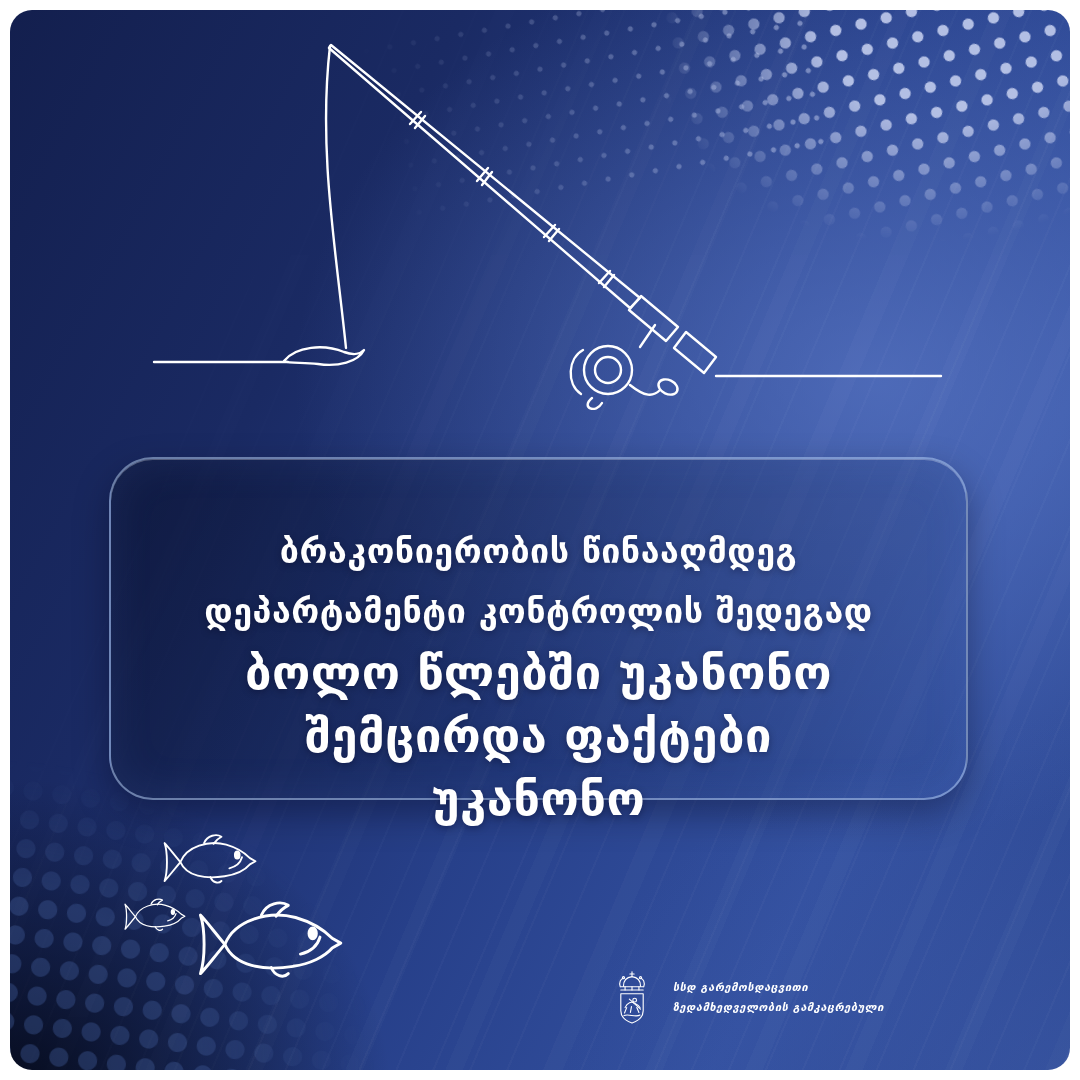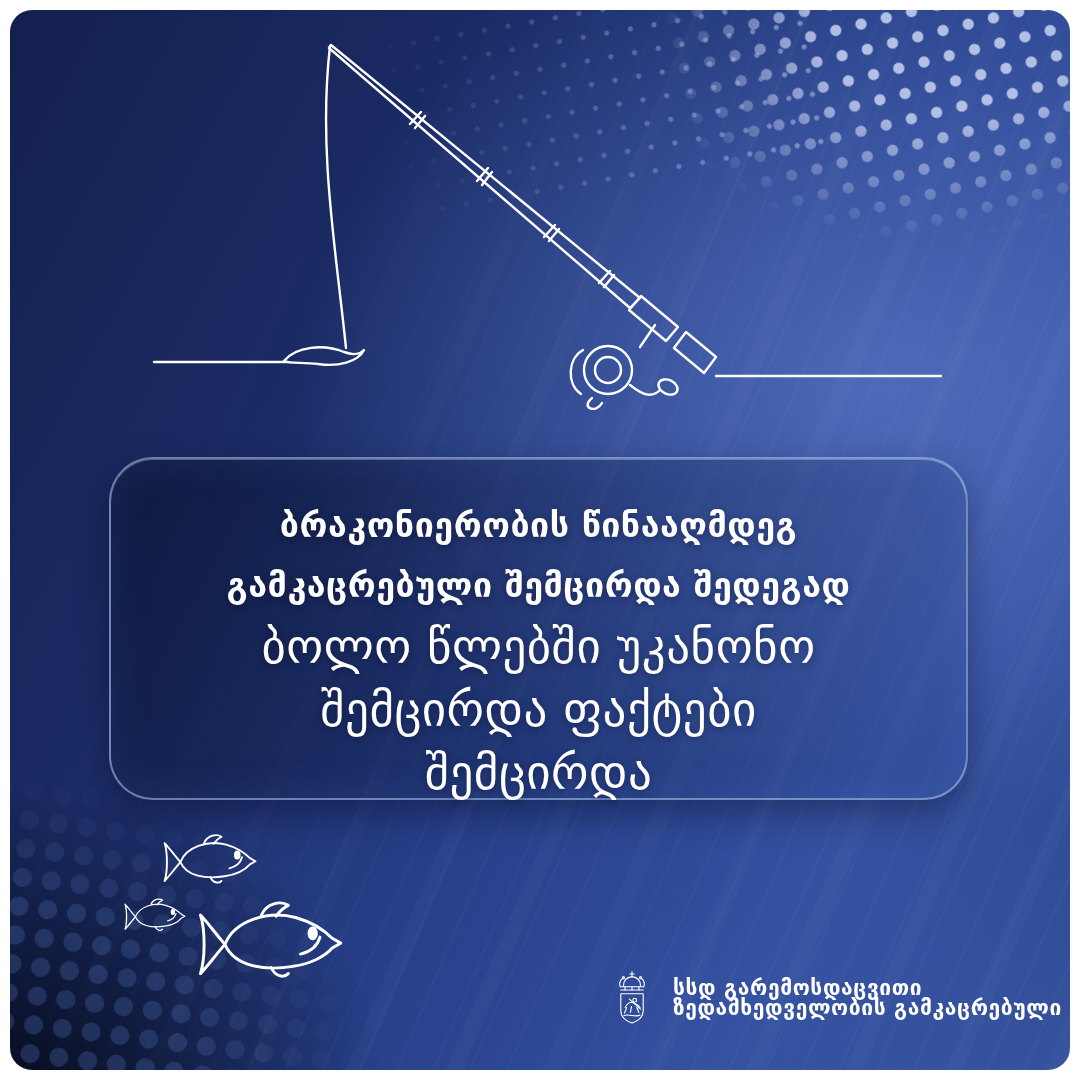--- a/index.html
+++ b/index.html
@@ -39,34 +39,34 @@
         background-size:29px 29px;transform:rotate(7deg);
         -webkit-mask-image:radial-gradient(ellipse 460px 360px at 10% 90%, #000 42%, transparent 80%);
         mask-image:radial-gradient(ellipse 460px 360px at 10% 90%, #000 42%, transparent 80%);}
 
   .lineart{position:absolute;left:0;top:0;width:1080px;height:1080px;pointer-events:none;}
   .lineart path,.lineart circle,.lineart ellipse,.lineart line
         {stroke:#ffffff;fill:none;stroke-width:2.4;stroke-linecap:round;stroke-linejoin:round;}
 
   
   .panel{position:absolute;left:109px;top:457px;width:859px;height:343px;box-sizing:border-box;
-        border-radius:44px;padding:36px 20px 0 20px;text-align:center;
+        border-radius:44px;padding:62px 20px 0 20px;text-align:center;
         background:linear-gradient(115deg, rgba(8,14,38,0.50), rgba(20,35,80,0.36) 52%, rgba(46,76,150,0.28) 100%);
         border:2px solid rgba(180,205,245,0.55);
         box-shadow:0 14px 34px rgba(0,0,22,0.35), inset 0 1px 0 rgba(255,255,255,0.28), inset 0 0 46px rgba(120,160,255,0.10);}
   .panel p{margin:0;color:#ffffff;text-shadow:0 2px 7px rgba(0,0,30,0.35);white-space:nowrap;}
   .h-small{font-size:34px;line-height:60px;font-weight:700;letter-spacing:.5px;}
-  .h-large{font-size:47px;line-height:63px;font-weight:400;letter-spacing:.5px;}
+  .h-large{font-size:47px;line-height:63px;font-weight:700;letter-spacing:.5px;}
 
   
   .footer{position:absolute;left:608px;top:956px;display:flex;align-items:center;gap:17px;}
   .footer .emblem{width:48px;height:84px;flex:0 0 auto;}
   .footer .emblem path,.footer .emblem circle,.footer .emblem line
         {stroke:#ffffff;fill:none;stroke-width:2.1;stroke-linecap:round;stroke-linejoin:round;}
-  .org{color:#ffffff;font-size:21px;line-height:20px;font-weight:700;letter-spacing:.6px;white-space:nowrap;}
+  .org{color:#ffffff;font-size:11px;line-height:20px;font-weight:700;letter-spacing:.6px;white-space:nowrap;font-style:italic;}
 </style>
 </head>
 <body>
 
 <div class="frame">
   <div class="card">
     <div class="stage">
 
       <div class="dots-bl"></div>
       <div class="dots-tr"></div>
@@ -101,24 +101,24 @@
         <path d="M330,46 C318,150 336,250 346,348" stroke-width="1.8"></path>
 
         <path d="M284,361 C296,346 324,344 344,352 C355,356 360,354 364,350 C358,362 338,367 318,364 C302,362 290,364 284,361 Z"></path>
 
         <path d="M154,362 L288,362" stroke-width="2"></path>
         <path d="M716,376 L941,376" stroke-width="2"></path>
       </svg>
 
       <div class="panel">
         <p class="h-small">ბრაკონიერობის წინააღმდეგ</p>
-        <p class="h-small">გამკაცრებული შემცირდა შედეგად</p>
+        <p class="h-small">დეპარტამენტი კონტროლის შედეგად</p>
         <p class="h-large">ბოლო წლებში უკანონო</p>
         <p class="h-large">შემცირდა ფაქტები</p>
-        <p class="h-large">შემცირდა</p>
+        <p class="h-large">უკანონო</p>
       </div>
 
       <svg class="lineart" viewBox="0 0 1080 1080" aria-hidden="true">
         <defs>
           <g id="fishShape">
             <path d="M22,38 C12,26 6,18 2,14 C6,26 6,50 2,62 C6,58 12,50 22,38 Z"></path>
             <path d="M22,38 C30,18 58,10 80,16 C94,20 104,27 110,33 L117,37 L110,41 C104,48 92,54 78,56 C54,60 30,56 22,38 Z"></path>
             <path d="M52,14 C56,4 68,2 74,6 C70,8 66,12 64,15"></path>
             <path d="M60,57 C63,64 70,66 74,62"></path>
             <path d="M84,46 C92,44 98,39 100,32"></path>

